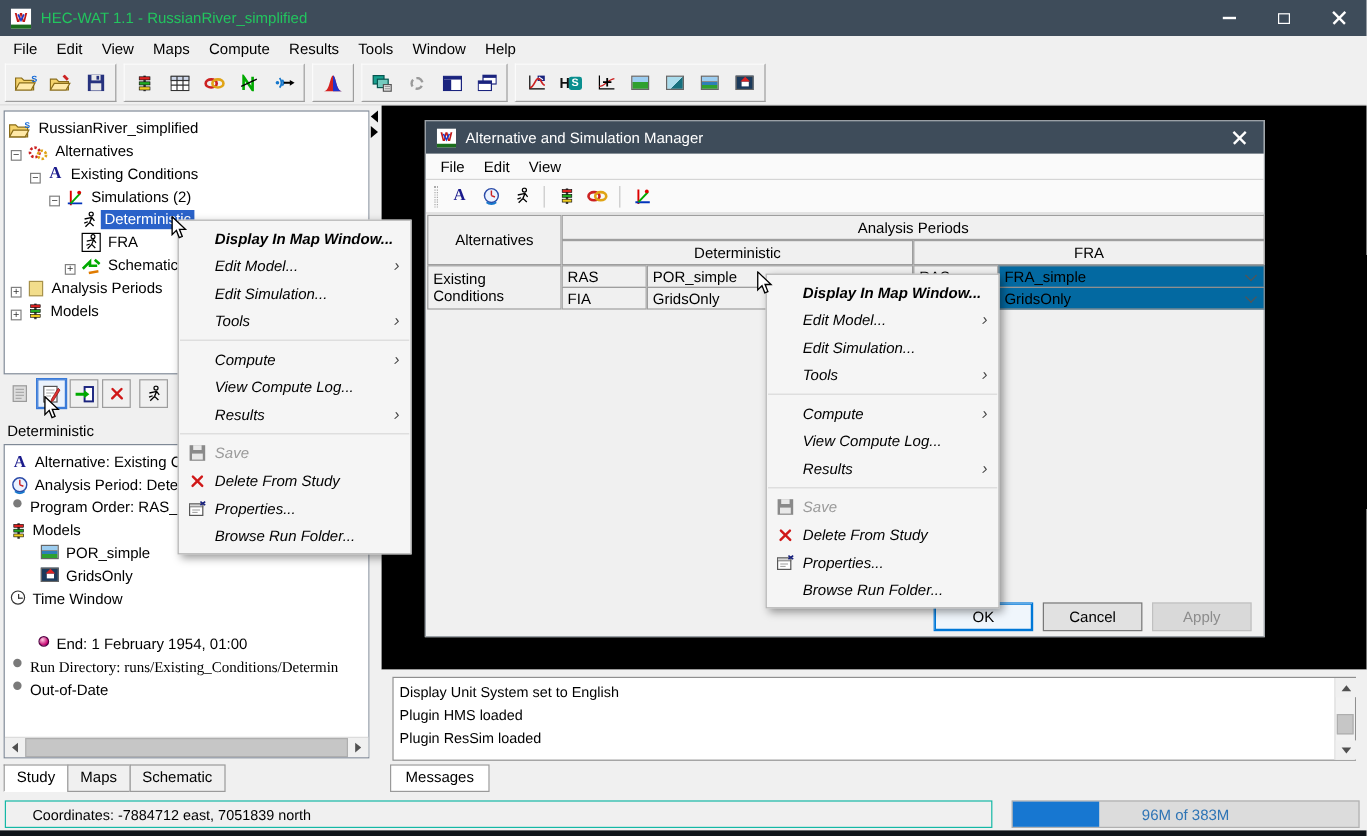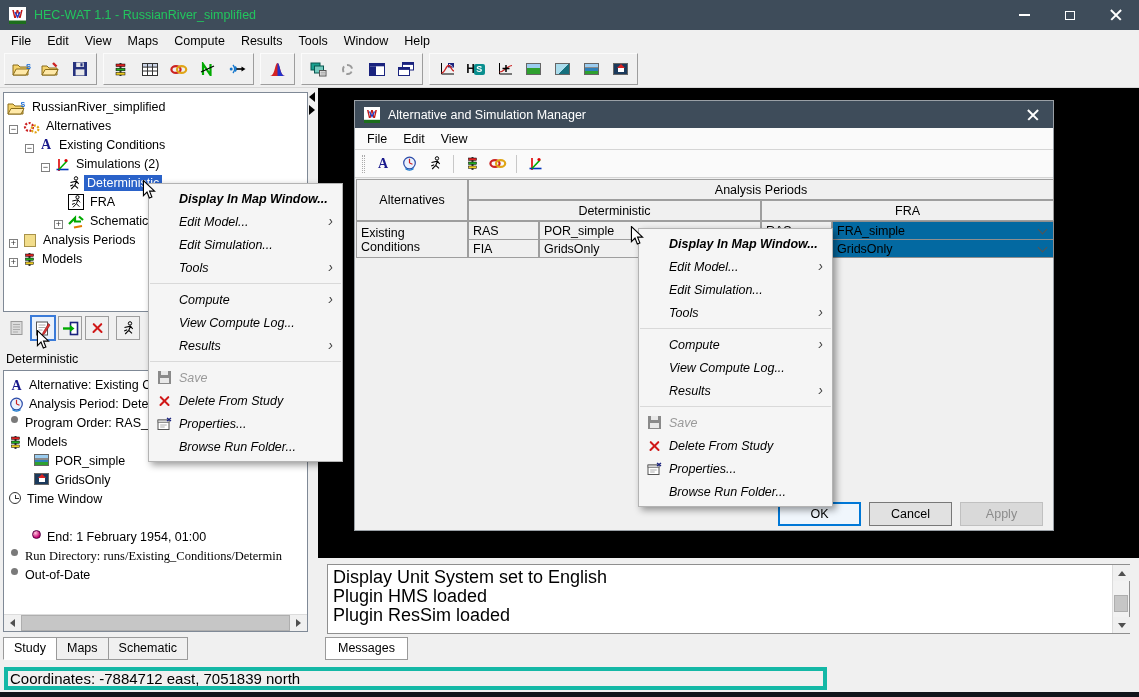--- a/index.html
+++ b/index.html
@@ -126,27 +126,27 @@
   .mi .mi-sub::before { content:"\203A"; }
   .mi-sep { height:1px; background:#d9d9d9; margin:4px 1px; }
   .floppy { position:relative; width:13px; height:13px; background:#8a8a8a; }
   .floppy::before { content:""; position:absolute; left:3px; top:0; width:7px; height:4px; background:#e9e9e9; }
   .floppy::after { content:""; position:absolute; left:2px; top:7px; width:9px; height:5px; background:#e9e9e9; }
 
   
   .messages { position:absolute; left:318px; top:558px; width:821px; height:106px; background:#f0f0f0; }
   .msg-box { position:absolute; left:9px; top:6px; width:803px; height:70px; background:#fff; border:1px solid #8f8f8f; }
   .msg-lines { position:absolute; left:5px; top:3px; right:20px; }
-  .msg-lines div { font-size:18px; line-height:19px; white-space:nowrap; }
+  .msg-lines div { font-size:12px; line-height:19px; white-space:nowrap; }
   .vscroll { position:absolute; right:0; top:0; bottom:0; width:17px; background:#f2f2f2; border-left:1px solid #dcdcdc; display:flex; flex-direction:column; }
   .vtrack { flex:1; position:relative; }
   .vthumb { position:absolute; left:1px; right:1px; top:40%; height:17px; background:#c6c6c6; border:1px solid #aeaeae; }
   .msg-tab { position:absolute; left:7px; top:79px; border:1px solid #9a9a9a; background:#fff; padding:3px 12px 4px 12px; font-size:12.5px; }
   .statusbar { position:absolute; left:0; top:664px; width:1139px; height:28px; background:#f0f0f0; }
-  .coords { position:absolute; left:4px; top:3px; width:823px; height:23px; border:4px solid #14b8a6; background:#f0f0f0; display:flex; align-items:center; padding-left:2px; font-size:15px; }
+  .coords { position:absolute; left:4px; top:3px; width:823px; height:23px; border:1px solid #14b8a6; background:#f0f0f0; display:flex; align-items:center; padding-left:22px; font-size:12px; }
   .membar { position:absolute; left:843px; top:3px; width:290px; height:23px; border:1px solid #b0b0b0; background:#dcdcdc; }
   .memfill { position:absolute; left:0; top:0; bottom:0; background:#1777d1; }
   .memlabel { position:absolute; left:0; top:0; width:100%; height:100%; display:flex; align-items:center; justify-content:center; color:#2e74b5; font-size:12.5px; }
   .bottom-strip { position:absolute; left:0; top:692px; width:1139px; height:5px; background:#10151a; }
 
   .cursor { position:absolute; z-index:90; }
 </style>
 </head>
 <body>
 
@@ -748,20 +748,24 @@
         <div class="sbtn">
             <span class="arr-d"></span>
           </div>
       </div>
     </div>
     <div class="msg-tab">Messages</div>
   </div>
 
   <div class="statusbar">
     <div class="coords">Coordinates: -7884712 east, 7051839 north</div>
+    <div class="membar">
+      <div class="memfill" style="width:25%;"></div>
+      <div class="memlabel">96M of 383M</div>
+    </div>
   </div>
   <div class="bottom-strip"></div>
 
   <div class="cmenu" style="left:148px; top:183px; z-index:50;">
     <div class="mi bold">
         <span class="mi-ico"></span>
         <span class="mi-lbl">Display In Map Window...</span>
       </div>
     <div class="mi">
         <span class="mi-ico"></span>

